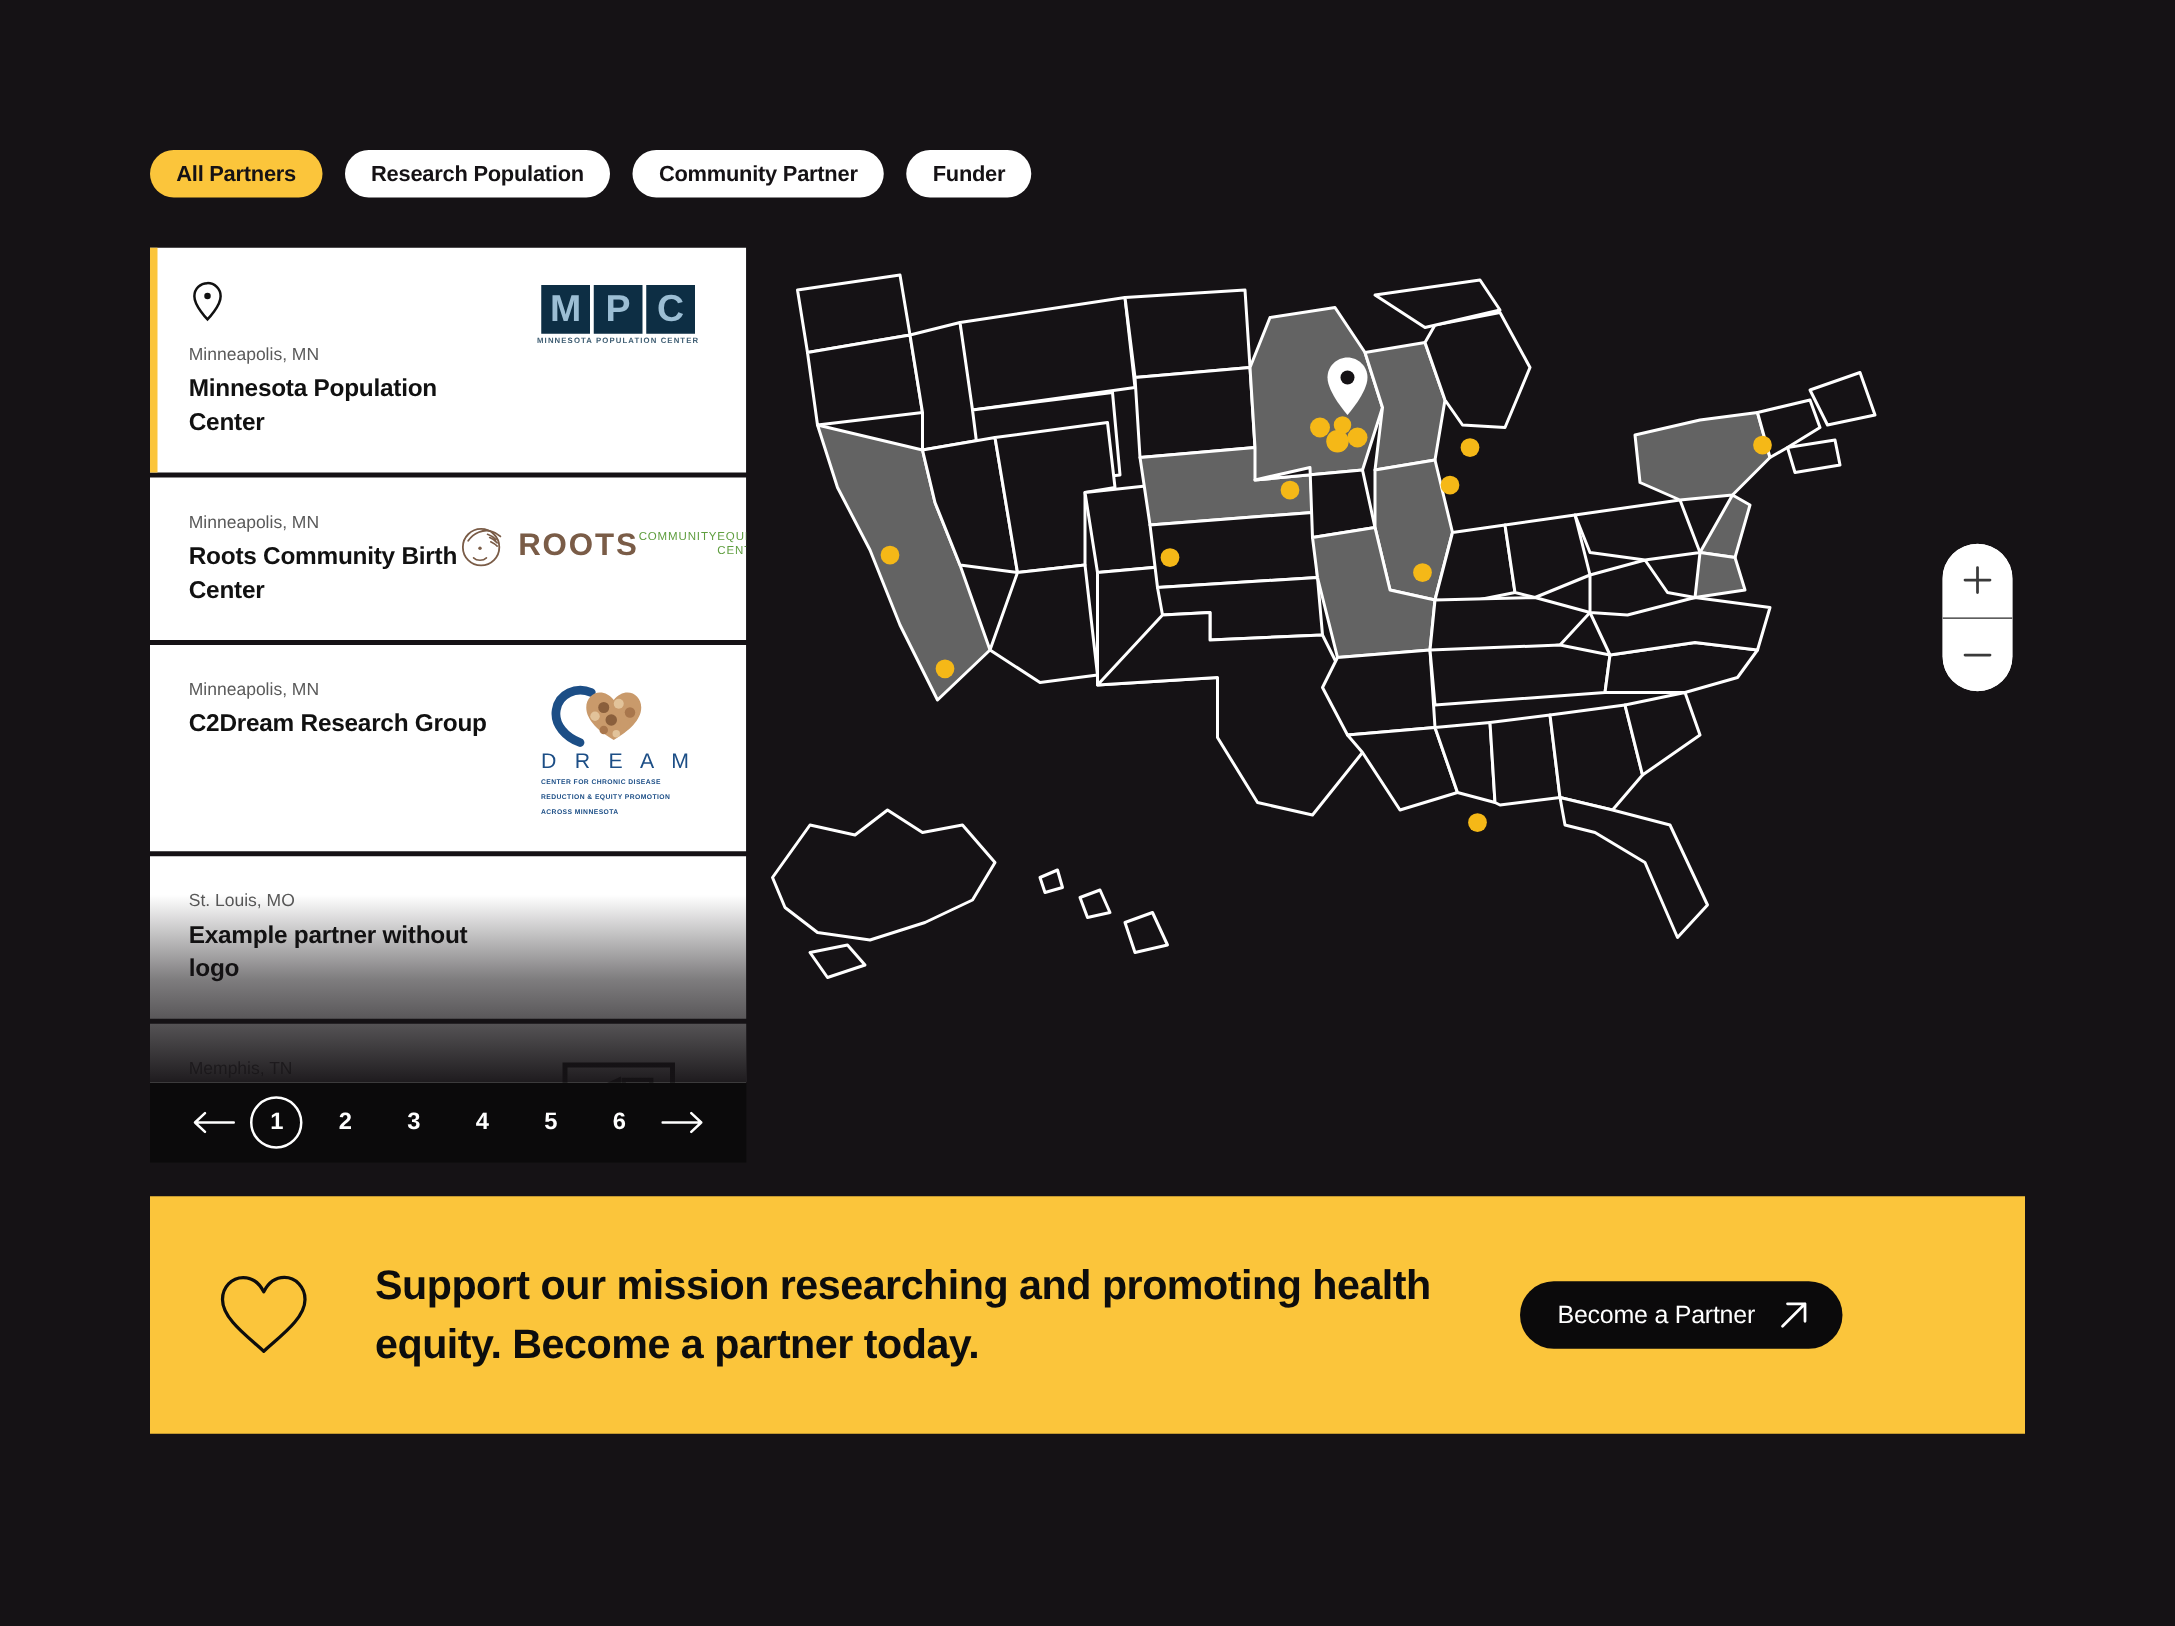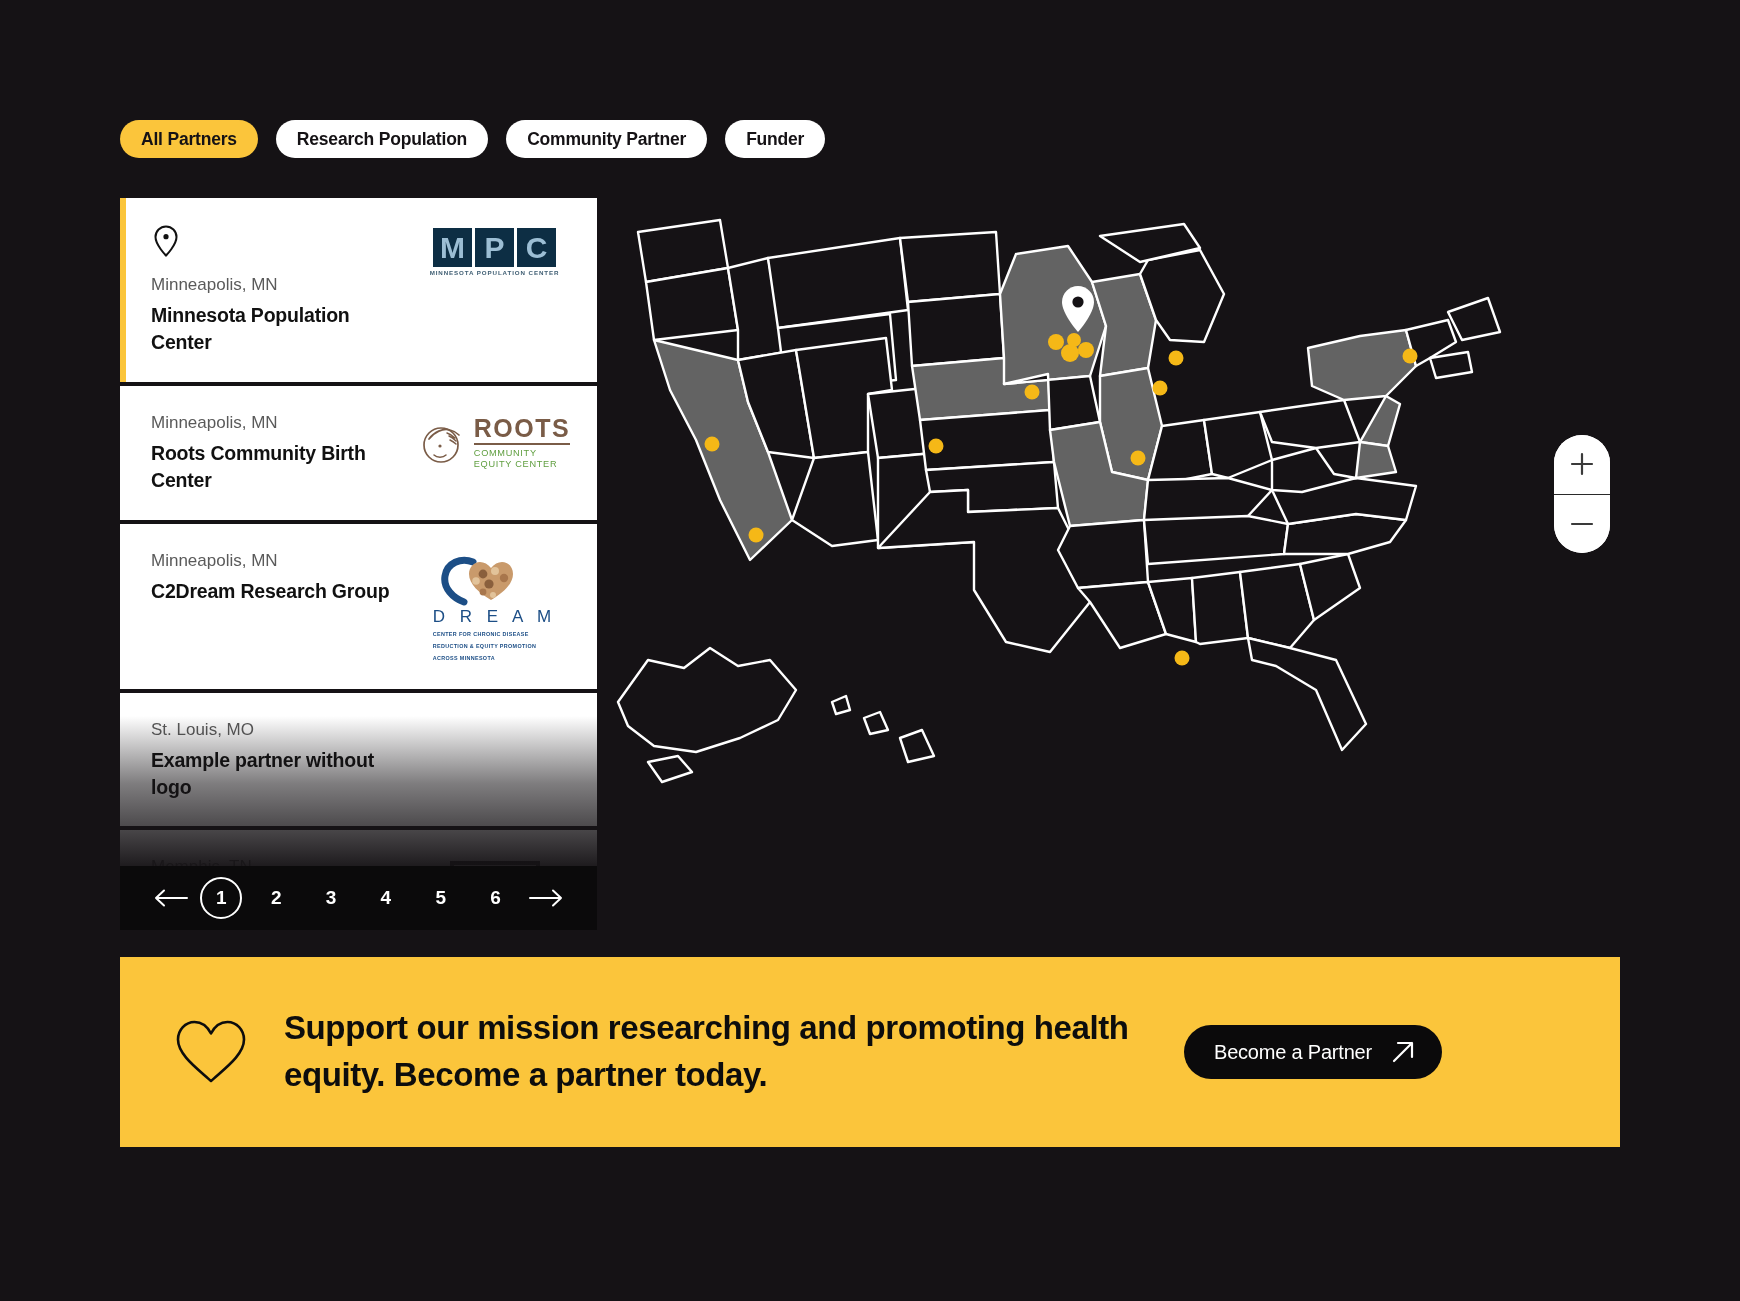--- a/index.html
+++ b/index.html
@@ -40,21 +40,21 @@
     background: #ffffff;
     margin-bottom: 4px;
     padding: 26px 30px 26px 31px;
     display: flex; align-items: flex-start; justify-content: space-between;
     gap: 14px; min-height: 100px; cursor: pointer;
   }
   .card.active { border-left: 6px solid #FBC53B; padding-left: 25px; }
   .card-text { flex: 1 1 auto; min-width: 0; }
   .pin-wrap { margin-bottom: 16px; height: 34px; }
   .card-loc {
-    font-size: 17px; color: #5a5a5a; line-height: 1.3; margin-bottom: 6px;
+    font-size: 14px; color: #5a5a5a; line-height: 1.3; margin-bottom: 6px;
     font-weight: 400;
   }
   .card-name {
     font-size: 19.5px; font-weight: 700; color: #111;
     line-height: 1.38; letter-spacing: -0.2px; max-width: 245px;
   }
   .card-logo {
     flex: 0 0 auto; width: 145px; display: flex;
     align-items: center; justify-content: center; padding-top: 4px;
   }
@@ -74,21 +74,21 @@
     display: flex; align-items: center; justify-content: center;
     font-family: "Liberation Sans", sans-serif; line-height: 1;
   }
   .mpc-sub {
     font-size: 6.2px; letter-spacing: 0.9px; color: #3f5e73;
     font-weight: 700; white-space: nowrap;
   }
 
   
   .roots { display: flex; align-items: center; gap: 7px; }
-  .roots-txt { display: flex; flex-direction: column; line-height: 1; }
+  .roots-txt { display: flex; flex-direction: row; line-height: 1; }
   .roots-word {
     font-size: 25px; font-weight: 700; color: #7a5c47;
     letter-spacing: 1.5px; font-family: "Liberation Sans", sans-serif;
   }
   .roots-rule { height: 2px; background: #7a5c47; margin: 2px 0 3px; }
   .roots-sub {
     font-size: 9.2px; font-weight: 400; color: #5f9e3f;
     letter-spacing: 0.7px; text-align: left; line-height: 1.25;
   }
 
@@ -139,21 +139,21 @@
   .zoom-btn {
     flex: 1; display: flex; align-items: center; justify-content: center;
     cursor: pointer; background: #ffffff;
   }
   .zoom-btn + .zoom-btn { border-top: 1.5px solid #2a2a2a; }
 
   
   .cta {
     position: absolute; left: 120px; top: 957px;
     width: 1500px; height: 190px; background: #FBC53B;
-    display: flex; align-items: center; padding: 0 56px 0 54px; gap: 20px;
+    display: flex; align-items: center; padding: 0 56px 0 54px; gap: 36px;
   }
   .cta-heart { flex: 0 0 auto; width: 76px; display: flex; align-items: center; }
   .cta-text {
     flex: 1 1 auto; font-size: 33px; font-weight: 700; color: #0d0d0d;
     line-height: 1.42; letter-spacing: -0.4px; max-width: 880px;
     margin-left: 14px;
   }
   .cta-btn {
     flex: 0 0 auto; height: 54px; padding: 0 26px 0 30px;
     background: #0b0a0b; border-radius: 27px; border: none;

